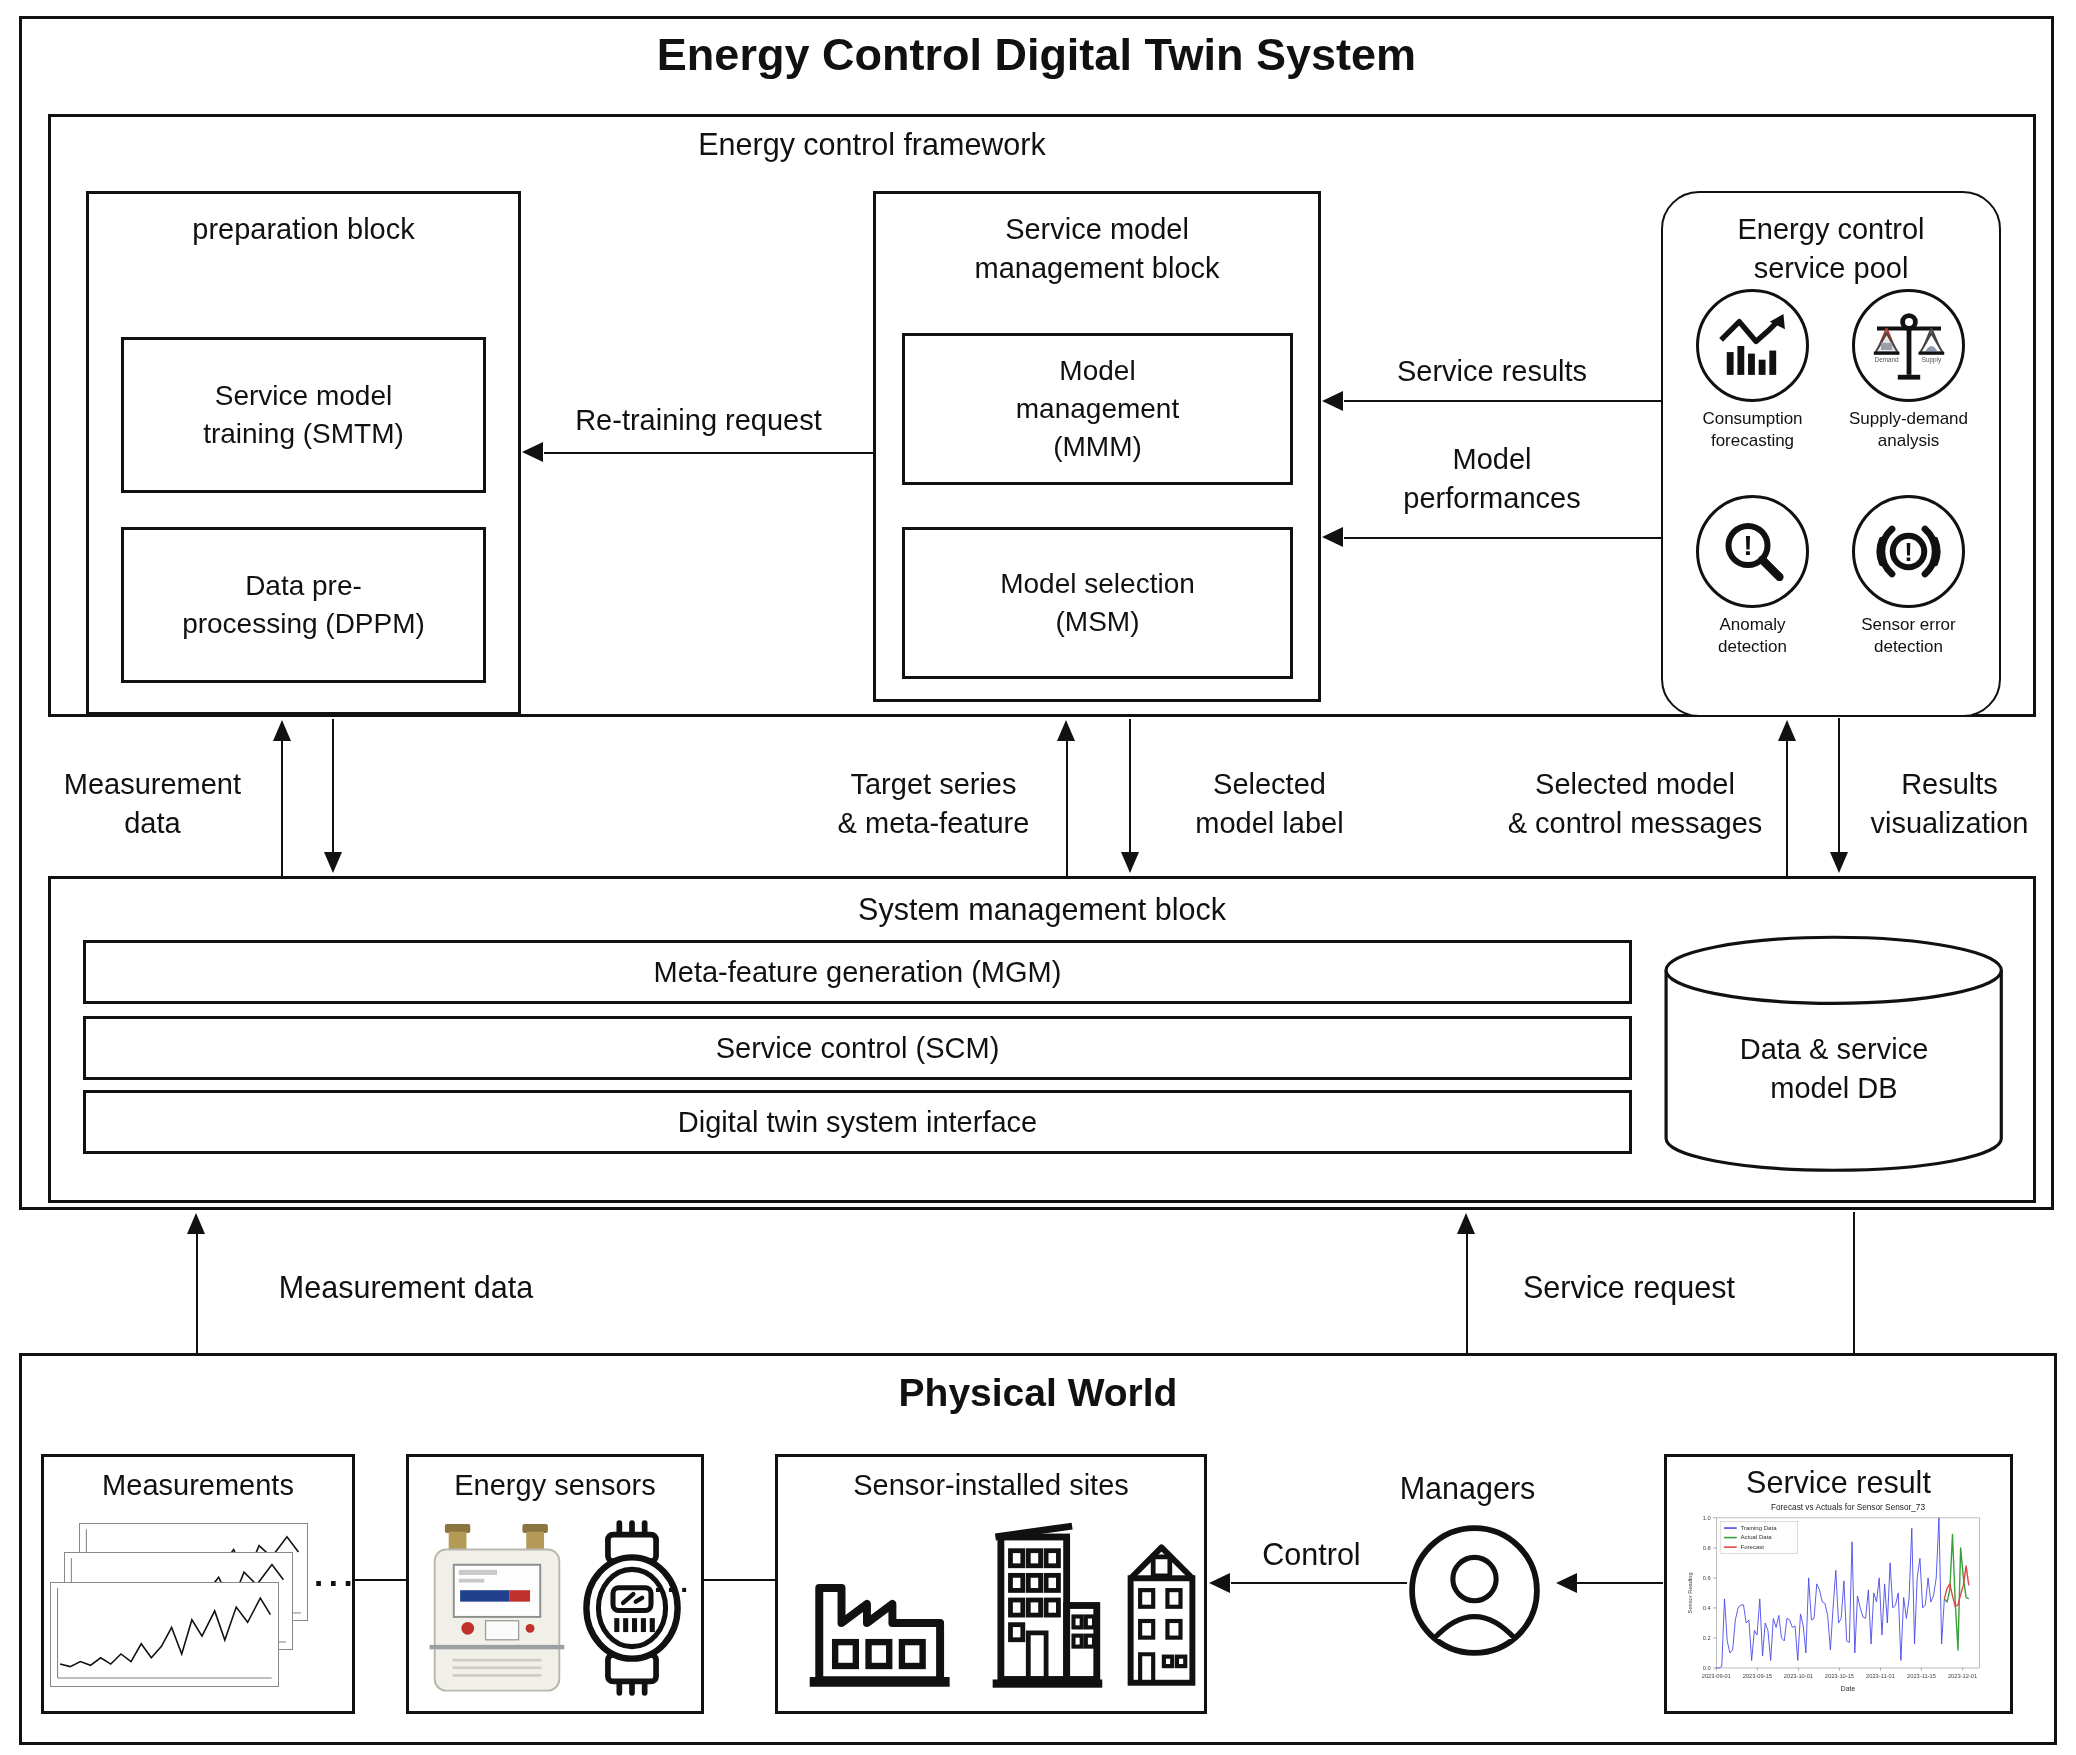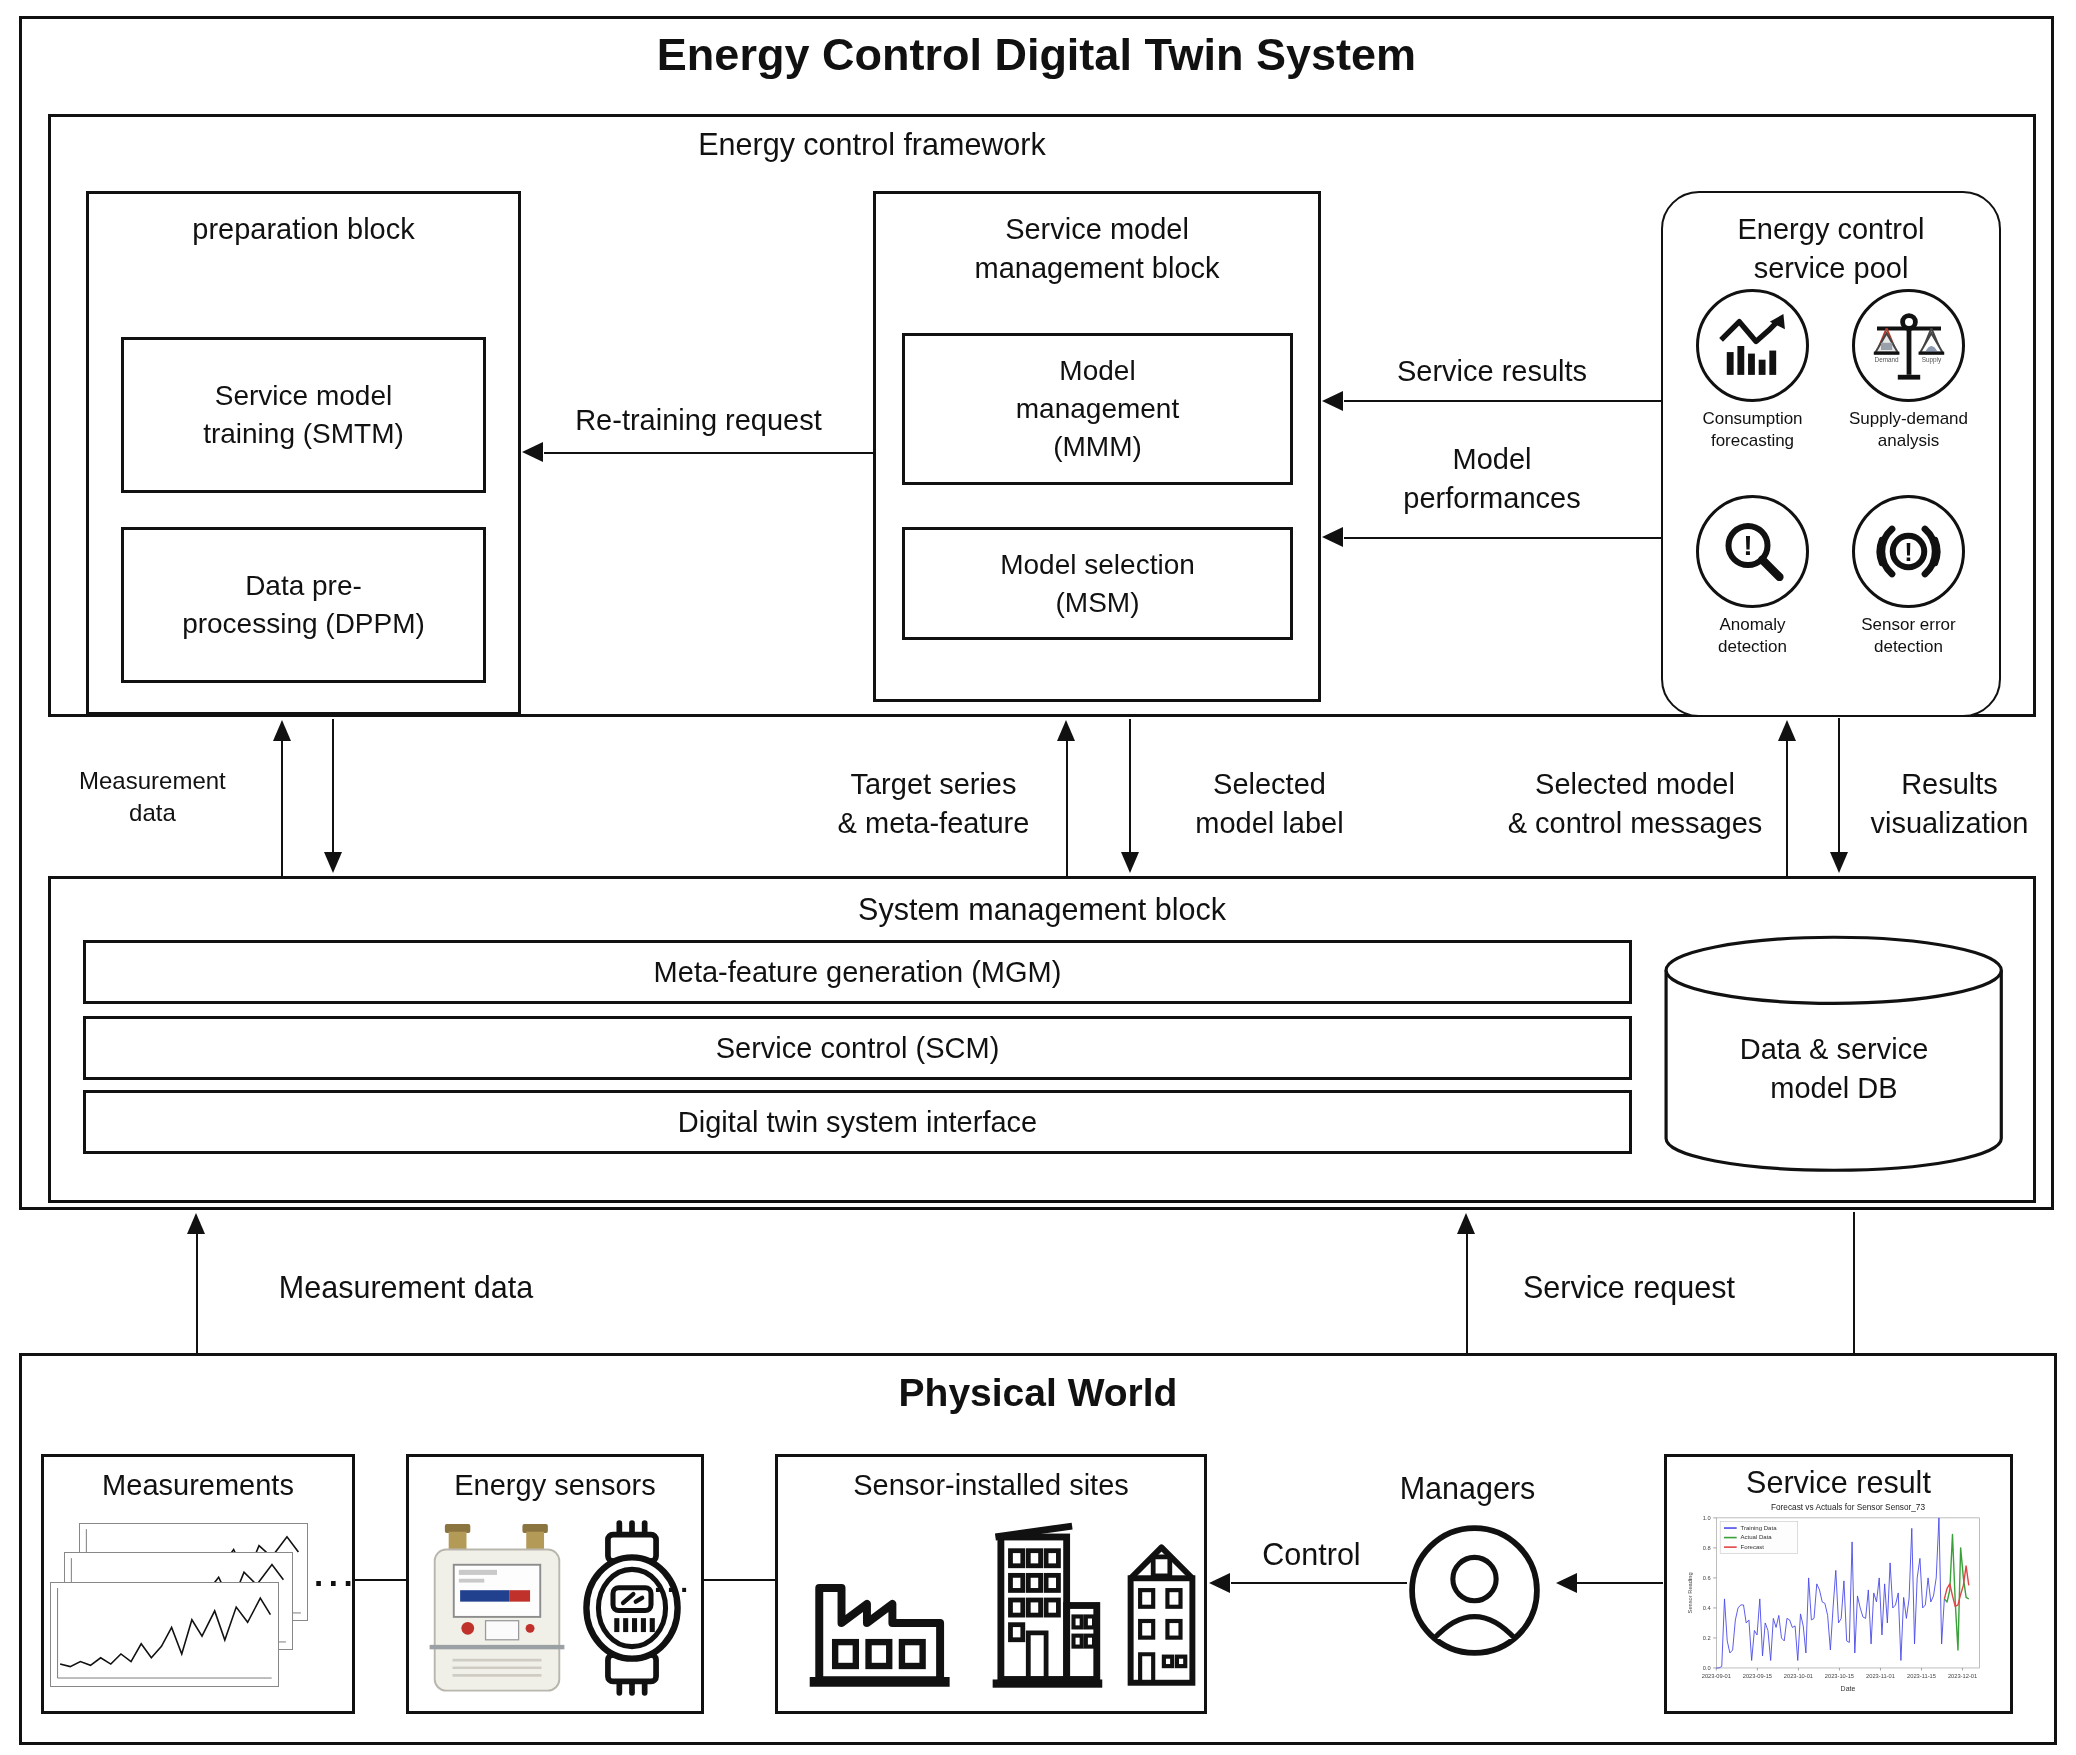--- a/index.html
+++ b/index.html
@@ -65,21 +65,21 @@
     <div>Service model</div>
     <div>management block</div>
   </div>
   <div class="module" style="left:902px;top:333px;width:391px;height:152px;">
     <div>
       <div>Model</div>
       <div>management</div>
       <div>(MMM)</div>
     </div>
   </div>
-  <div class="module" style="left:902px;top:527px;width:391px;height:113px;">
+  <div class="module" style="left:902px;top:527px;width:391px;height:152px;">
     <div>
       <div>Model selection</div>
       <div>(MSM)</div>
     </div>
   </div>
 
   <div class="box round" style="left:1661px;top:191px;width:340px;height:526px;"></div>
   <div class="lbl" style="left:1661px;top:210px;width:340px;font-size:29px;">
     <div>Energy control</div>
     <div>service pool</div>
@@ -186,21 +186,21 @@
   <div class="ah-up" style="left:1057px;top:720px;"></div>
   <div class="vl" style="left:1066px;top:740px;height:137px;"></div>
   <div class="vl" style="left:1129px;top:719px;height:135px;"></div>
   <div class="ah-down" style="left:1121px;top:852px;"></div>
 
   <div class="ah-up" style="left:1778px;top:720px;"></div>
   <div class="vl" style="left:1786px;top:740px;height:137px;"></div>
   <div class="vl" style="left:1838px;top:718px;height:136px;"></div>
   <div class="ah-down" style="left:1830px;top:852px;"></div>
 
-  <div class="lbl" style="left:25.4px;top:765px;width:254px;font-size:24px;">
+  <div class="lbl" style="left:25.4px;top:765px;width:254px;font-size:29px;">
     <div>Measurement</div>
     <div>data</div>
   </div>
   <div class="lbl" style="left:765px;top:765px;width:337px;font-size:29px;">
     <div>Target series</div>
     <div>&amp; meta-feature</div>
   </div>
   <div class="lbl" style="left:1149px;top:765px;width:241px;font-size:29px;">
     <div>Selected</div>
     <div>model label</div>

